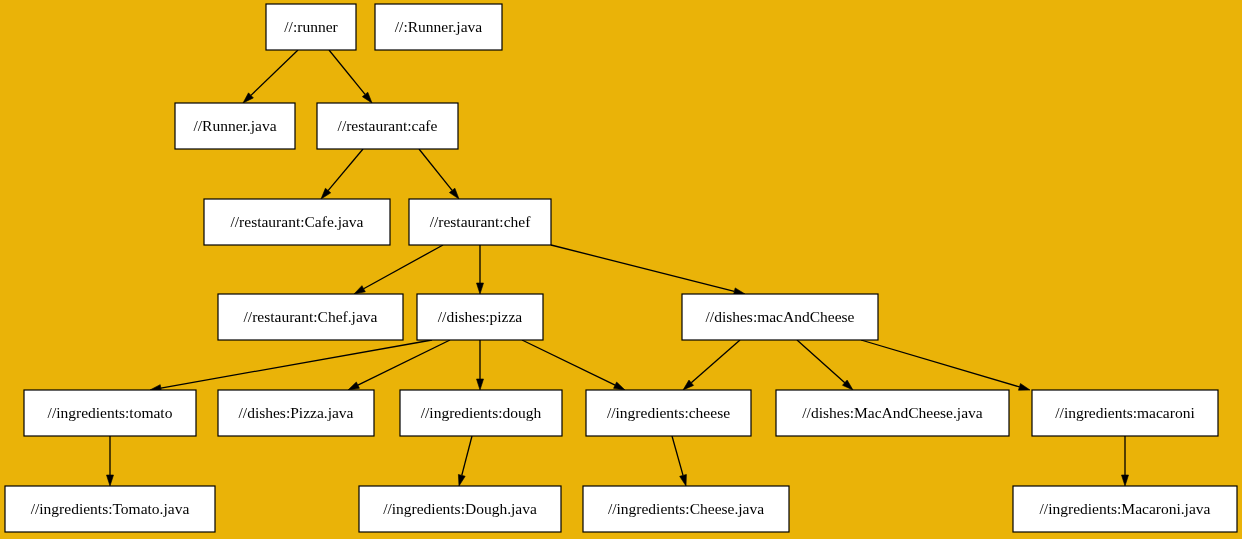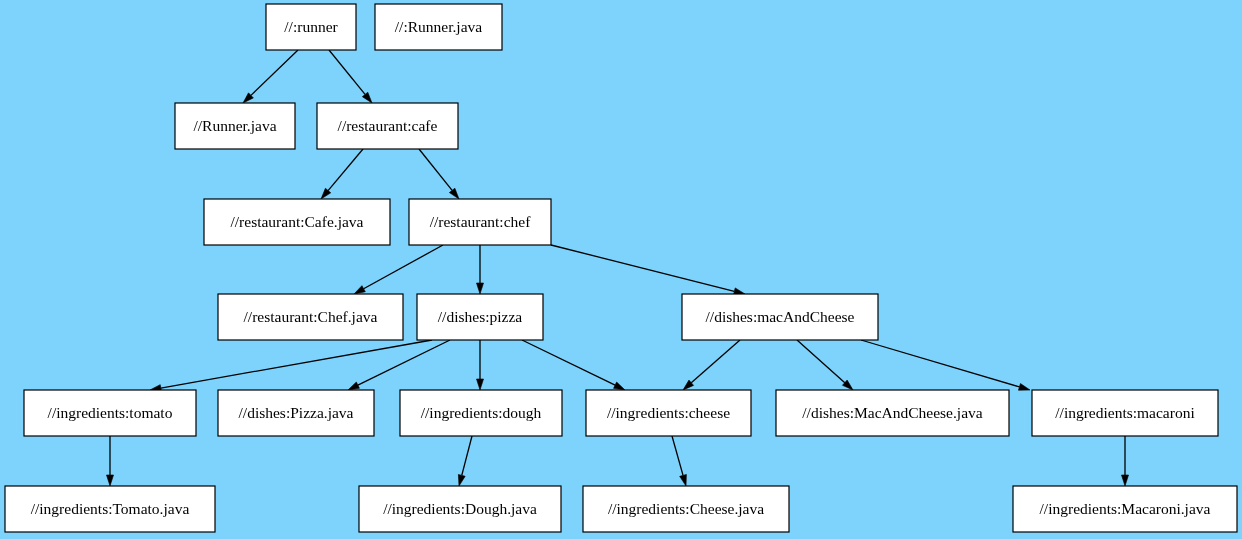--- a/index.html
+++ b/index.html
@@ -7,21 +7,21 @@
     padding: 0;
     background: #ffffff;
   }
   body {
     font-family: "Liberation Serif", "DejaVu Serif", serif;
   }
   #graph-canvas {
     position: relative;
     width: 1242px;
     height: 539px;
-    background: #7dd3fc;
+    background: #eab308;
     overflow: hidden;
   }
   svg.graph-svg {
     display: block;
     width: 1242px;
     height: 539px;
   }
   .node-box {
     fill: #ffffff;
     stroke: #000000;

